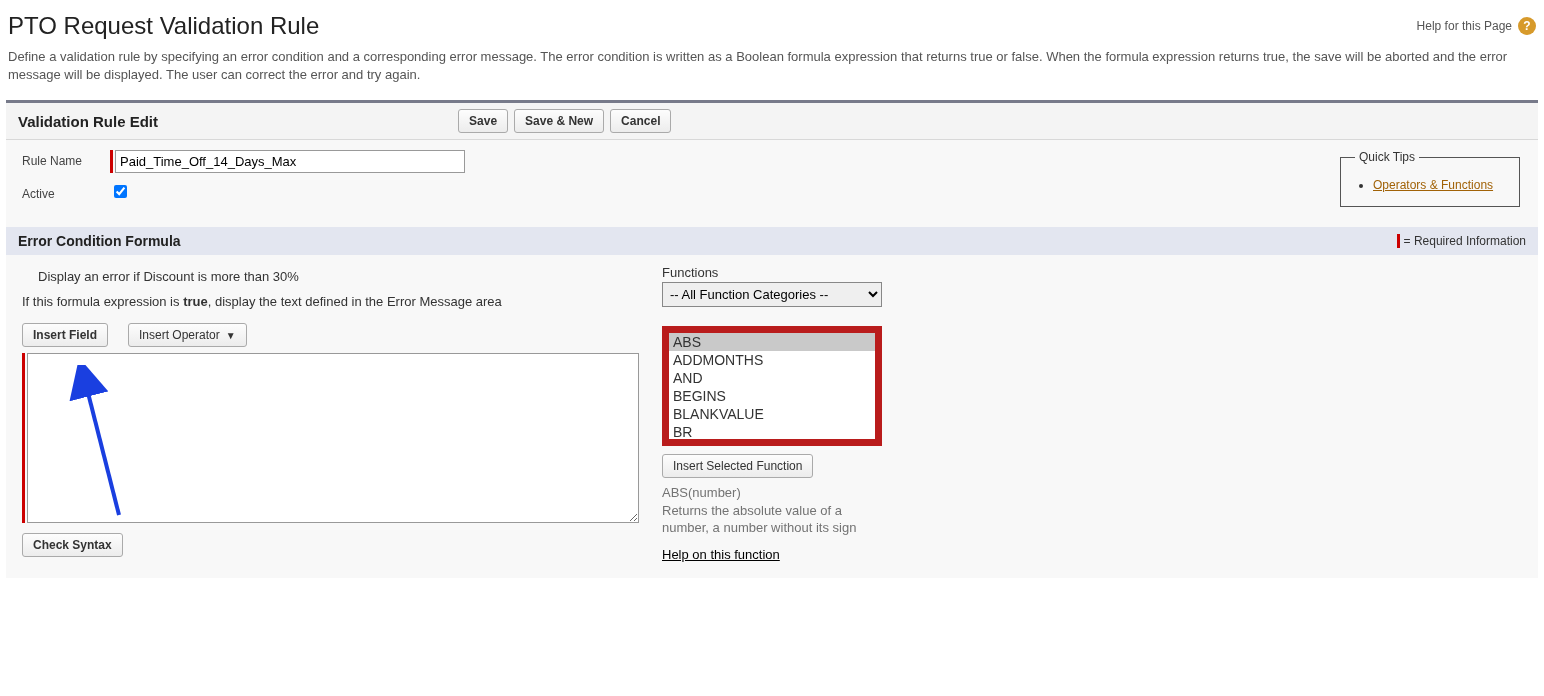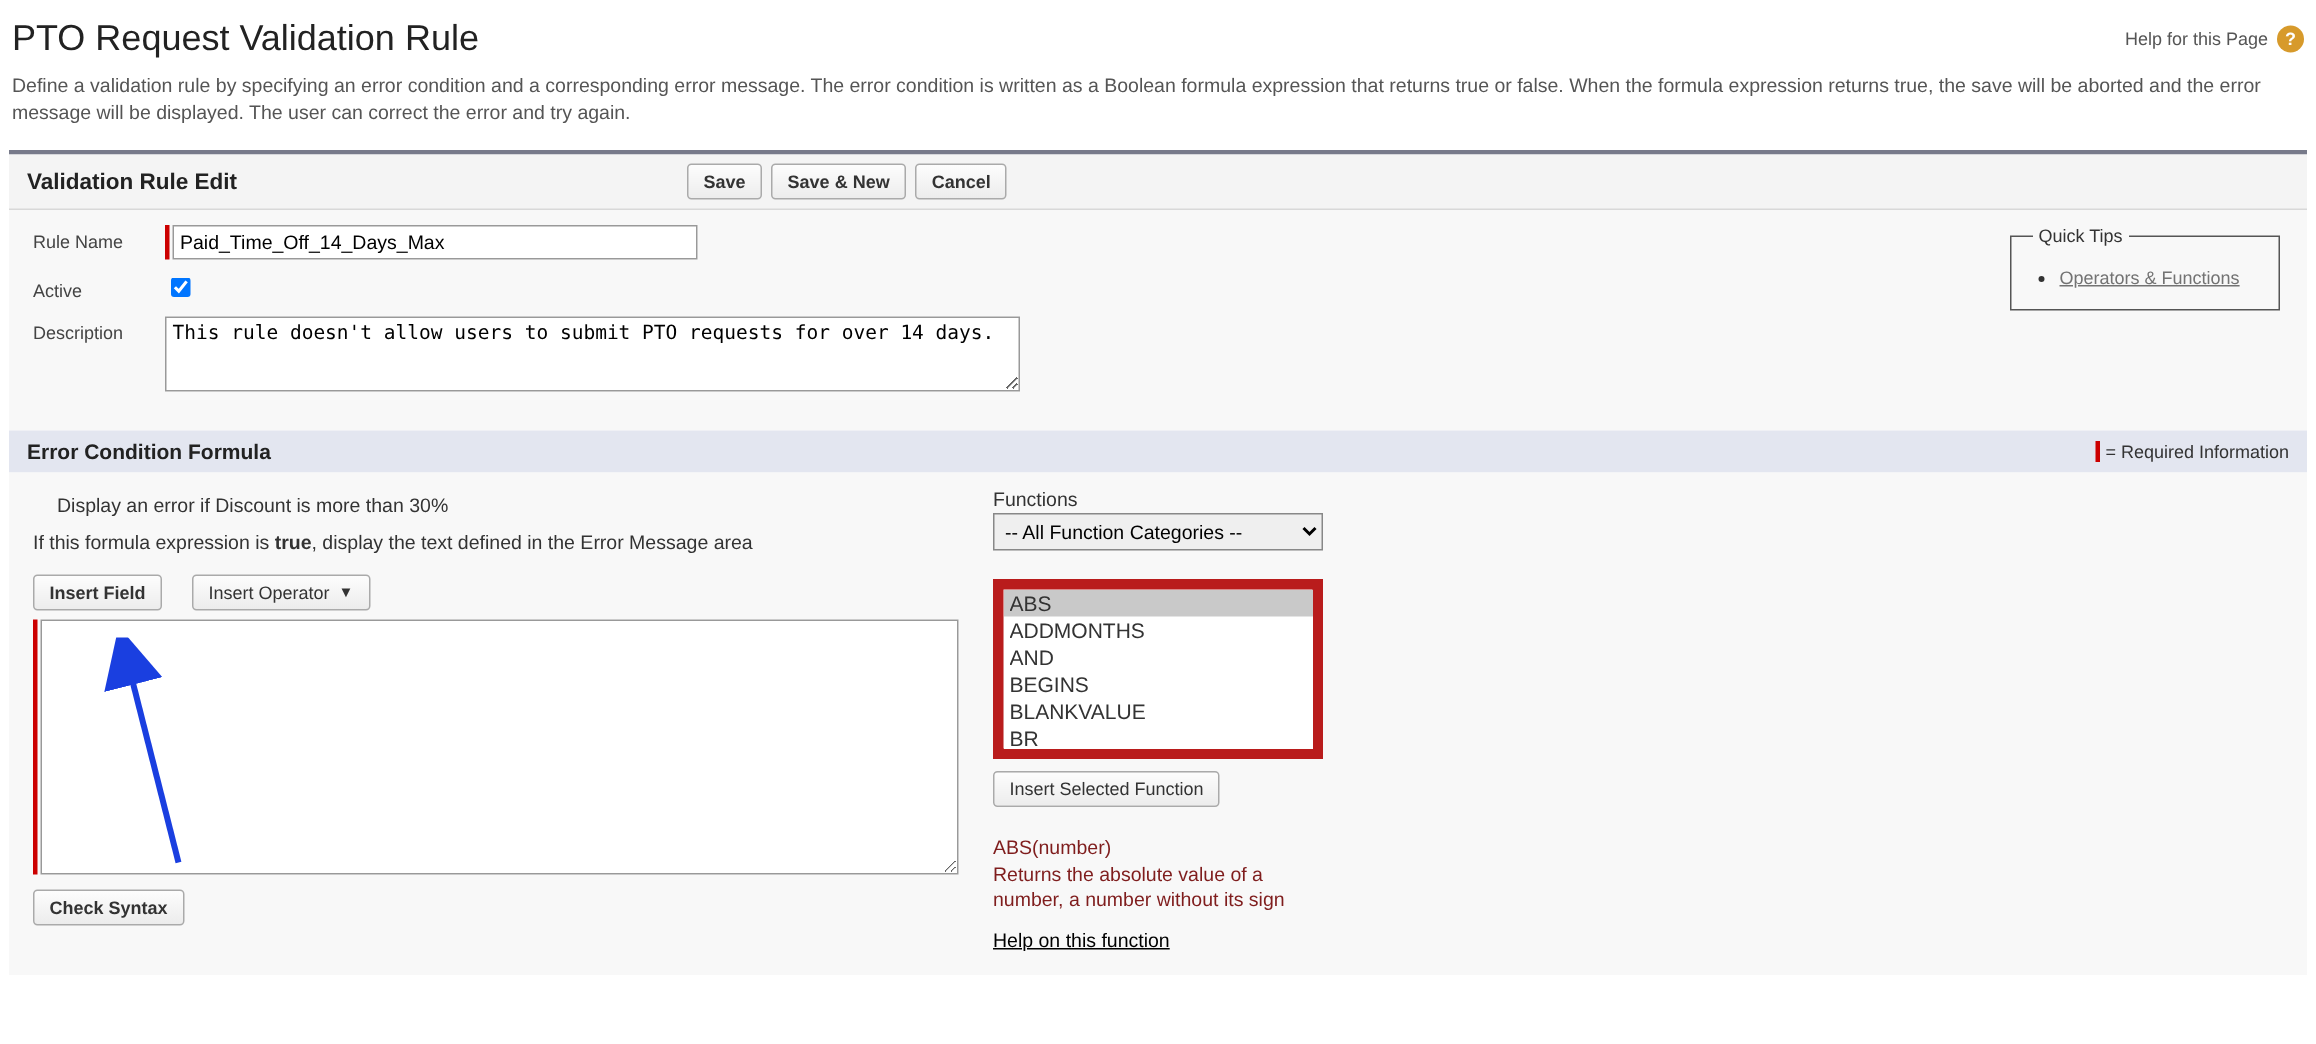--- a/index.html
+++ b/index.html
@@ -126,21 +126,21 @@
     padding: 10px 14px 14px 14px;
     width: 180px;
     font-size: 12px;
   }
   .quick-tips legend {
     font-weight: normal;
     font-size: 12px;
     padding: 0 4px;
   }
   .quick-tips ul { margin: 4px 0 0 0; padding-left: 18px; }
-  .quick-tips a { color: #737373; }
+  .quick-tips a { color: #a16207; }
   .subheader-bar {
     background: #e3e6f0;
     padding: 6px 12px;
     display: flex;
     justify-content: space-between;
     align-items: center;
     margin: 0 6px;
   }
   .subheader-bar h3 {
     margin: 0;
@@ -216,21 +216,21 @@
   .func-list {
     width: 220px;
     height: 120px;
     border: 7px solid #b91c1c;
     font-size: 14px;
     overflow-y: scroll;
     background: #fff;
   }
   .func-item { padding: 1px 4px; cursor: pointer; }
   .func-item.selected { background: #c9c9c9; }
-  .func-desc { font-size: 13px; color: #7f1d1d; margin-top: 18px; width: 210px; line-height: 1.35; }
+  .func-desc { font-size: 13px; color: #737373; margin-top: 6px; width: 210px; line-height: 1.35; }
   .help-func-link { text-decoration: underline; color: #000; font-size: 13px; display: inline-block; margin-top: 10px; }
   .arrow-overlay {
     position: absolute;
     pointer-events: none;
   }
   .caret { font-size: 10px; }
   
   .func-list::-webkit-scrollbar { width: 14px; }
   .func-list::-webkit-scrollbar-track { background: #eee; }
   .func-list::-webkit-scrollbar-thumb { background: #c4c4c4; }
@@ -260,24 +260,20 @@
 
   <div class="form-area">
     <div class="form-row">
       <div class="form-label">Rule Name</div>
       <div class="required-bar"></div>
       <input class="text-input" type="text" value="Paid_Time_Off_14_Days_Max" style="">
     </div>
     <div class="form-row">
       <div class="form-label">Active</div>
       <input class="checkbox-input" type="checkbox" checked="" style="">
-    </div>
-    <div class="form-row">
-      <div class="form-label">Description</div>
-      <textarea class="textarea-input" style="">This rule doesn't allow users to submit PTO requests for over 14 days.</textarea>
     </div>
 
     <fieldset class="quick-tips">
       <legend>Quick Tips</legend>
       <ul>
         <li><a href="#">Operators &amp; Functions</a></li>
       </ul>
     </fieldset>
   </div>
 </div>

